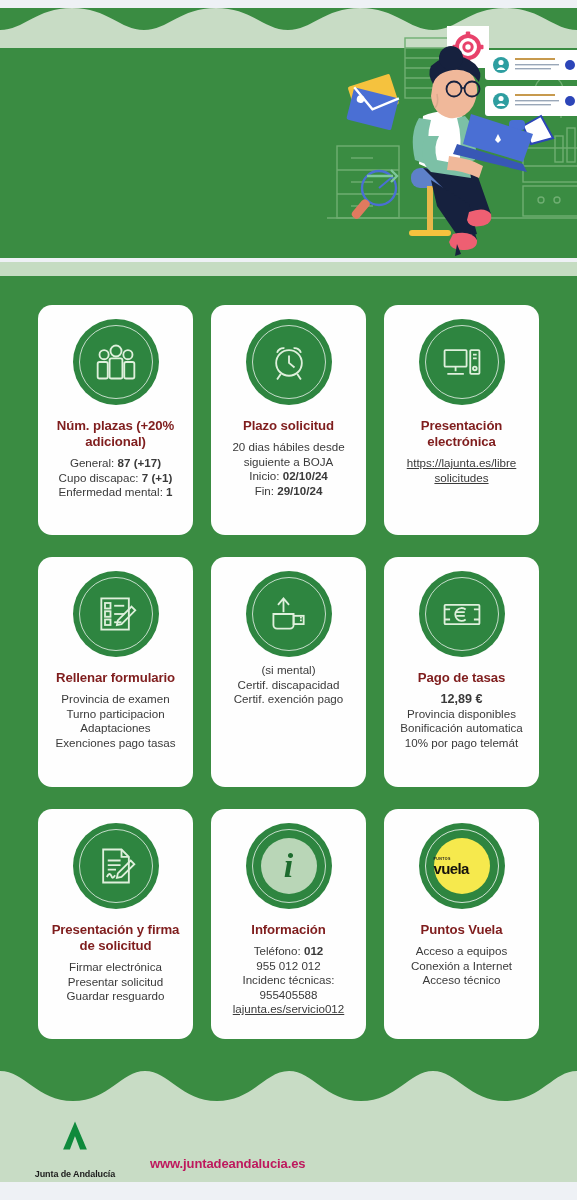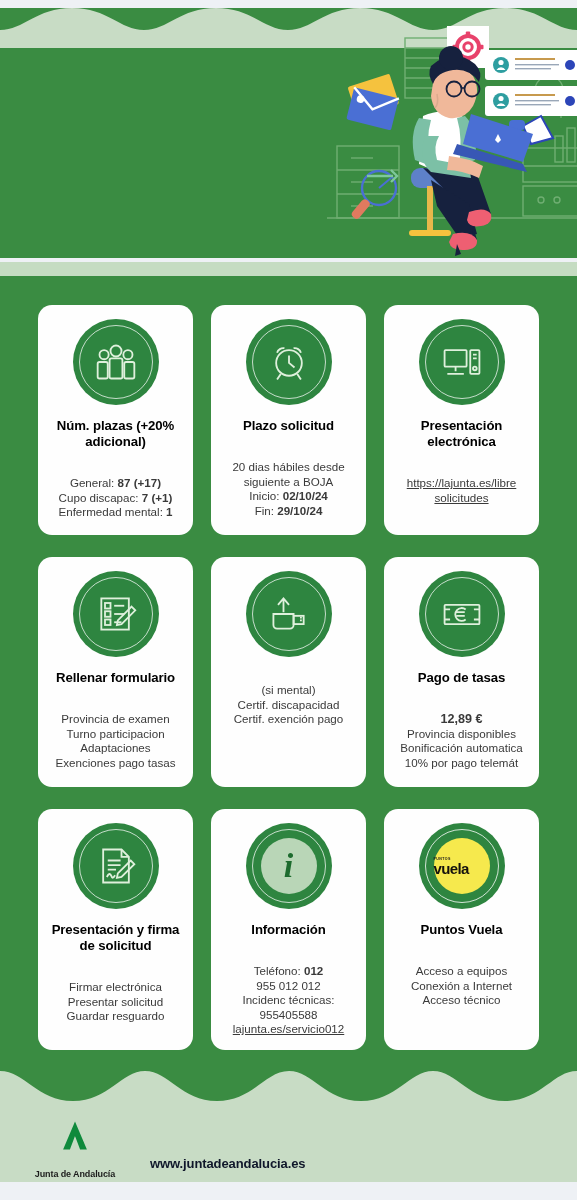--- a/index.html
+++ b/index.html
@@ -46,26 +46,26 @@
     width: 86px; height: 86px; border-radius: 50%;
     background: #2e8540; display: flex; align-items: center; justify-content: center;
     position: relative; flex: none;
   }
   .badge::after {
     content: ""; position: absolute; left: 6px; top: 6px; right: 6px; bottom: 6px;
     border-radius: 50%; border: 1.6px solid rgba(255,255,255,.72);
   }
   .badge svg { width: 44px; height: 44px; position: relative; z-index: 2; }
   .card-title {
-    color: #000000; font-size: 13.2px; line-height: 16px; font-weight: 800;
+    color: #7f1d1d; font-size: 13.2px; line-height: 16px; font-weight: 800;
     text-align: center; margin-top: 13px; letter-spacing: -.1px;
   }
   .card-body {
     color: #3a3a3a; font-size: 11.6px; line-height: 14.5px; text-align: center;
-    margin-top: 26px;
+    margin-top: 6px;
   }
   .card-body .ln { display: block; }
   .card-body b { font-weight: 800; }
   .card-body .link { text-decoration: underline; color: #3a3a3a; }
   .card-body .big { font-weight: 700; font-size: 12.6px; }
 
   
   .badge.vuela { background: #2e8540; }
   .vuela-disc {
     position: relative; z-index: 3; width: 56px; height: 56px; border-radius: 50%;
@@ -93,21 +93,21 @@
   .footer-inner {
     position: absolute; left: 0; top: 56px; width: 577px; height: 60px;
     display: flex; align-items: center;
   }
   .logo-wrap {
     width: 150px; display: flex; flex-direction: column; align-items: center; gap: 16px;
   }
   .logo-mark { width: 34px; height: 34px; }
   .logo-text { font-size: 9px; font-weight: 700; color: #1c1c1c; letter-spacing: -.1px; }
   .footer-url {
-    color: #0f172a; font-size: 13px; font-weight: 800; letter-spacing: -.1px; margin-top: 28px;
+    color: #be185d; font-size: 13px; font-weight: 800; letter-spacing: -.1px; margin-top: 28px;
   }
 </style>
 </head>
 <body>
 
 <div class="page">
 
   <div class="header">
 
     <svg class="header-wave" viewBox="0 0 577 40" preserveAspectRatio="none">

